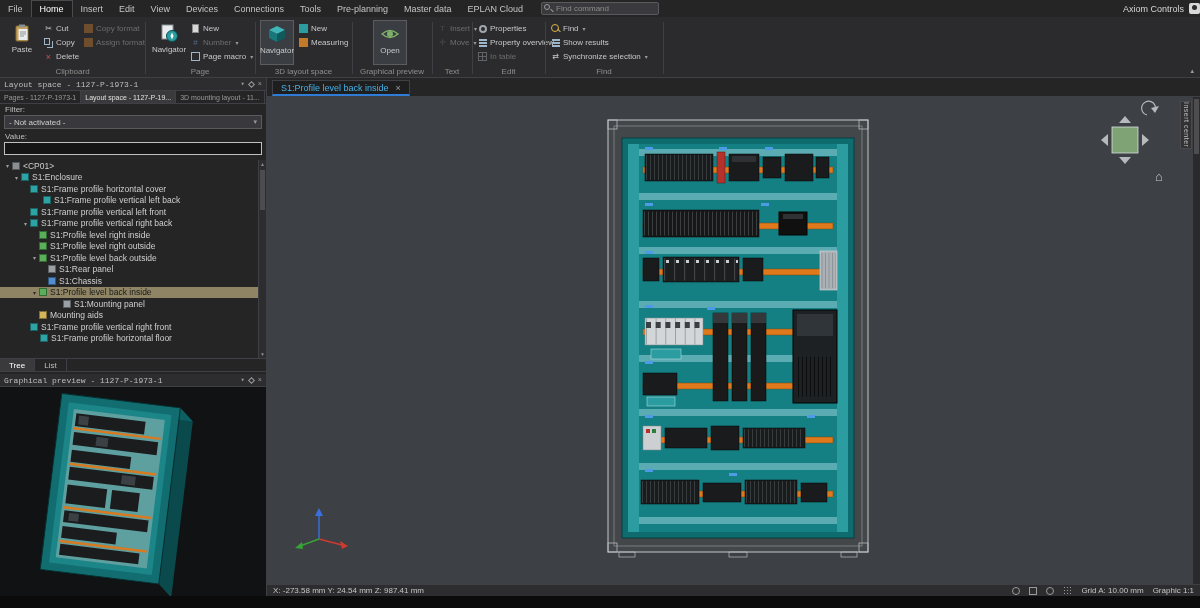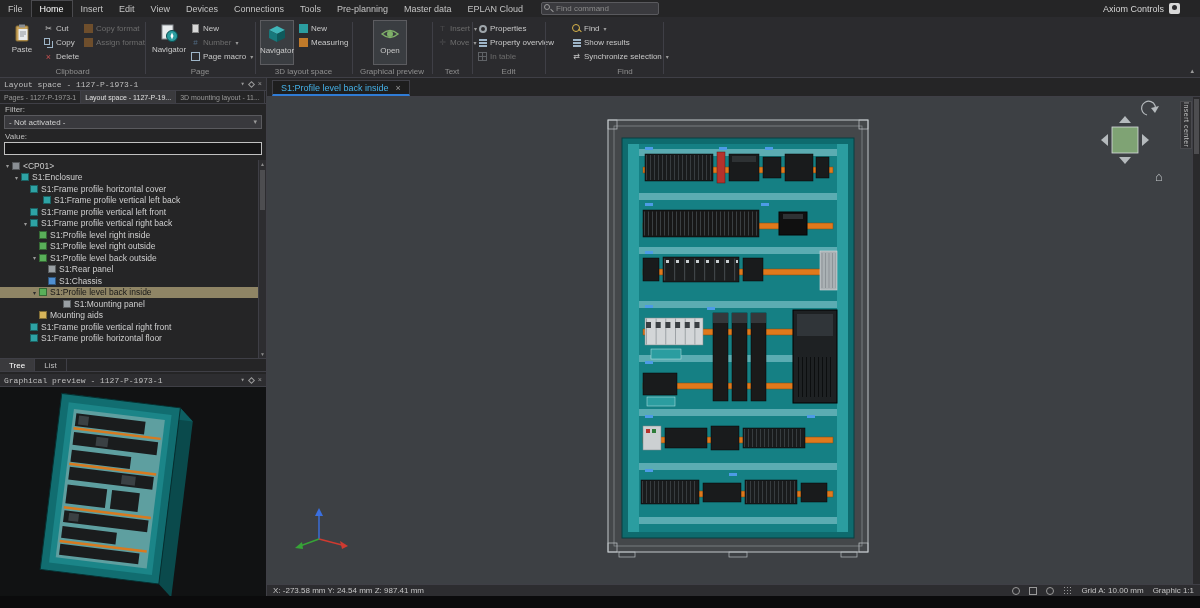--- a/index.html
+++ b/index.html
@@ -8,21 +8,21 @@
 
   
   .menubar { position:absolute; top:0; left:0; right:0; height:17px; background:#252526; display:flex; align-items:center; font-size:9px; z-index:5; }
   .mitem { padding:0 8px; height:100%; display:flex; align-items:center; color:#c4c4c4; cursor:default; }
   .mitem.active { background:#1e1e1e; border:1px solid #4a4a4e; border-bottom:none; color:#fff; }
   .searchbox { margin-left:10px; width:118px; height:13px; background:#3a3a3e; border:1px solid #5a5a5e; border-radius:2px; color:#d0d0d0; font-size:8px; padding:0 3px 0 14px; outline:none; }
   .searchbox::placeholder { color:#8b8b8b; }
   .magwrap { position:relative; width:0; }
   .mag { position:absolute; left:13px; top:-5px; width:6px; height:6px; border:1px solid #9a9a9a; border-radius:50%; }
   .mag::after { content:""; position:absolute; left:5px; top:5px; width:4px; height:1px; background:#9a9a9a; transform:rotate(45deg); }
-  .accwrap { margin-left:auto; display:flex; align-items:center; gap:5px; padding-right:20px; color:#d5d5d5; }
+  .accwrap { margin-left:auto; display:flex; align-items:center; gap:5px; padding-right:0; color:#d5d5d5; }
   .acc-icon { width:11px; height:11px; background:#d8d8d8; border-radius:2px; position:relative; }
   .acc-icon::after { content:""; position:absolute; left:3px; top:2px; width:5px; height:5px; background:#2b2b2e; border-radius:50%; }
 
   
   .ribbon { position:absolute; top:17px; left:0; right:0; height:61px; background:#2b2b2e; border-bottom:1px solid #3f3f46; z-index:4; }
   .rgroup { position:absolute; top:0; bottom:0; }
   .rg-label { position:absolute; bottom:1px; left:0; right:0; text-align:center; font-size:8px; color:#8f8f8f; white-space:nowrap; }
   .rsep { position:absolute; top:5px; bottom:3px; width:1px; background:#3f3f46; }
   .bigbtn { position:absolute; top:3px; width:34px; height:45px; display:flex; flex-direction:column; align-items:center; font-size:8px; color:#c8c8c8; cursor:default; }
   .bigbtn .bicon { width:20px; height:20px; margin:3px 0 2px; }
@@ -260,21 +260,21 @@
     <div class="sitem dim" style="left:6px;top:33px">
         <span class="sic">
           <span class="ic-grid"></span>
         </span>
         <span>In table</span>
       </div>
     <div class="rg-label">Edit</div>
   </div>
   <div class="rsep" style="left:545px"></div>
 
-  <div class="rgroup" style="left:566px;width:118px">
+  <div class="rgroup" style="left:545px;width:118px">
     <div class="sitem" style="left:6px;top:5px">
         <span class="sic ic-find"></span>
         <span>Find</span>
         <span class="caret">▾</span>
       </div>
     <div class="sitem" style="left:6px;top:19px">
         <span class="sic">
           <span class="ic-list"></span>
         </span>
         <span>Show results</span>
@@ -380,21 +380,21 @@
     <div class="trow" style="padding-left:30px">
         <span class="exp"></span>
         <span class="tico i-folder"></span>
         <span>Mounting aids</span>
       </div>
     <div class="trow" style="padding-left:21px">
         <span class="exp"></span>
         <span class="tico i-teal"></span>
         <span>S1:Frame profile vertical right front</span>
       </div>
-    <div class="trow" style="padding-left:21px">
+    <div class="trow" style="padding-left:31px">
         <span class="exp"></span>
         <span class="tico i-teal"></span>
         <span>S1:Frame profile horizontal floor</span>
       </div>
   </div>
   <div class="tscroll">
       <span class="ua">▲</span>
       <span class="th"></span>
       <span class="da">▼</span>
     </div>

